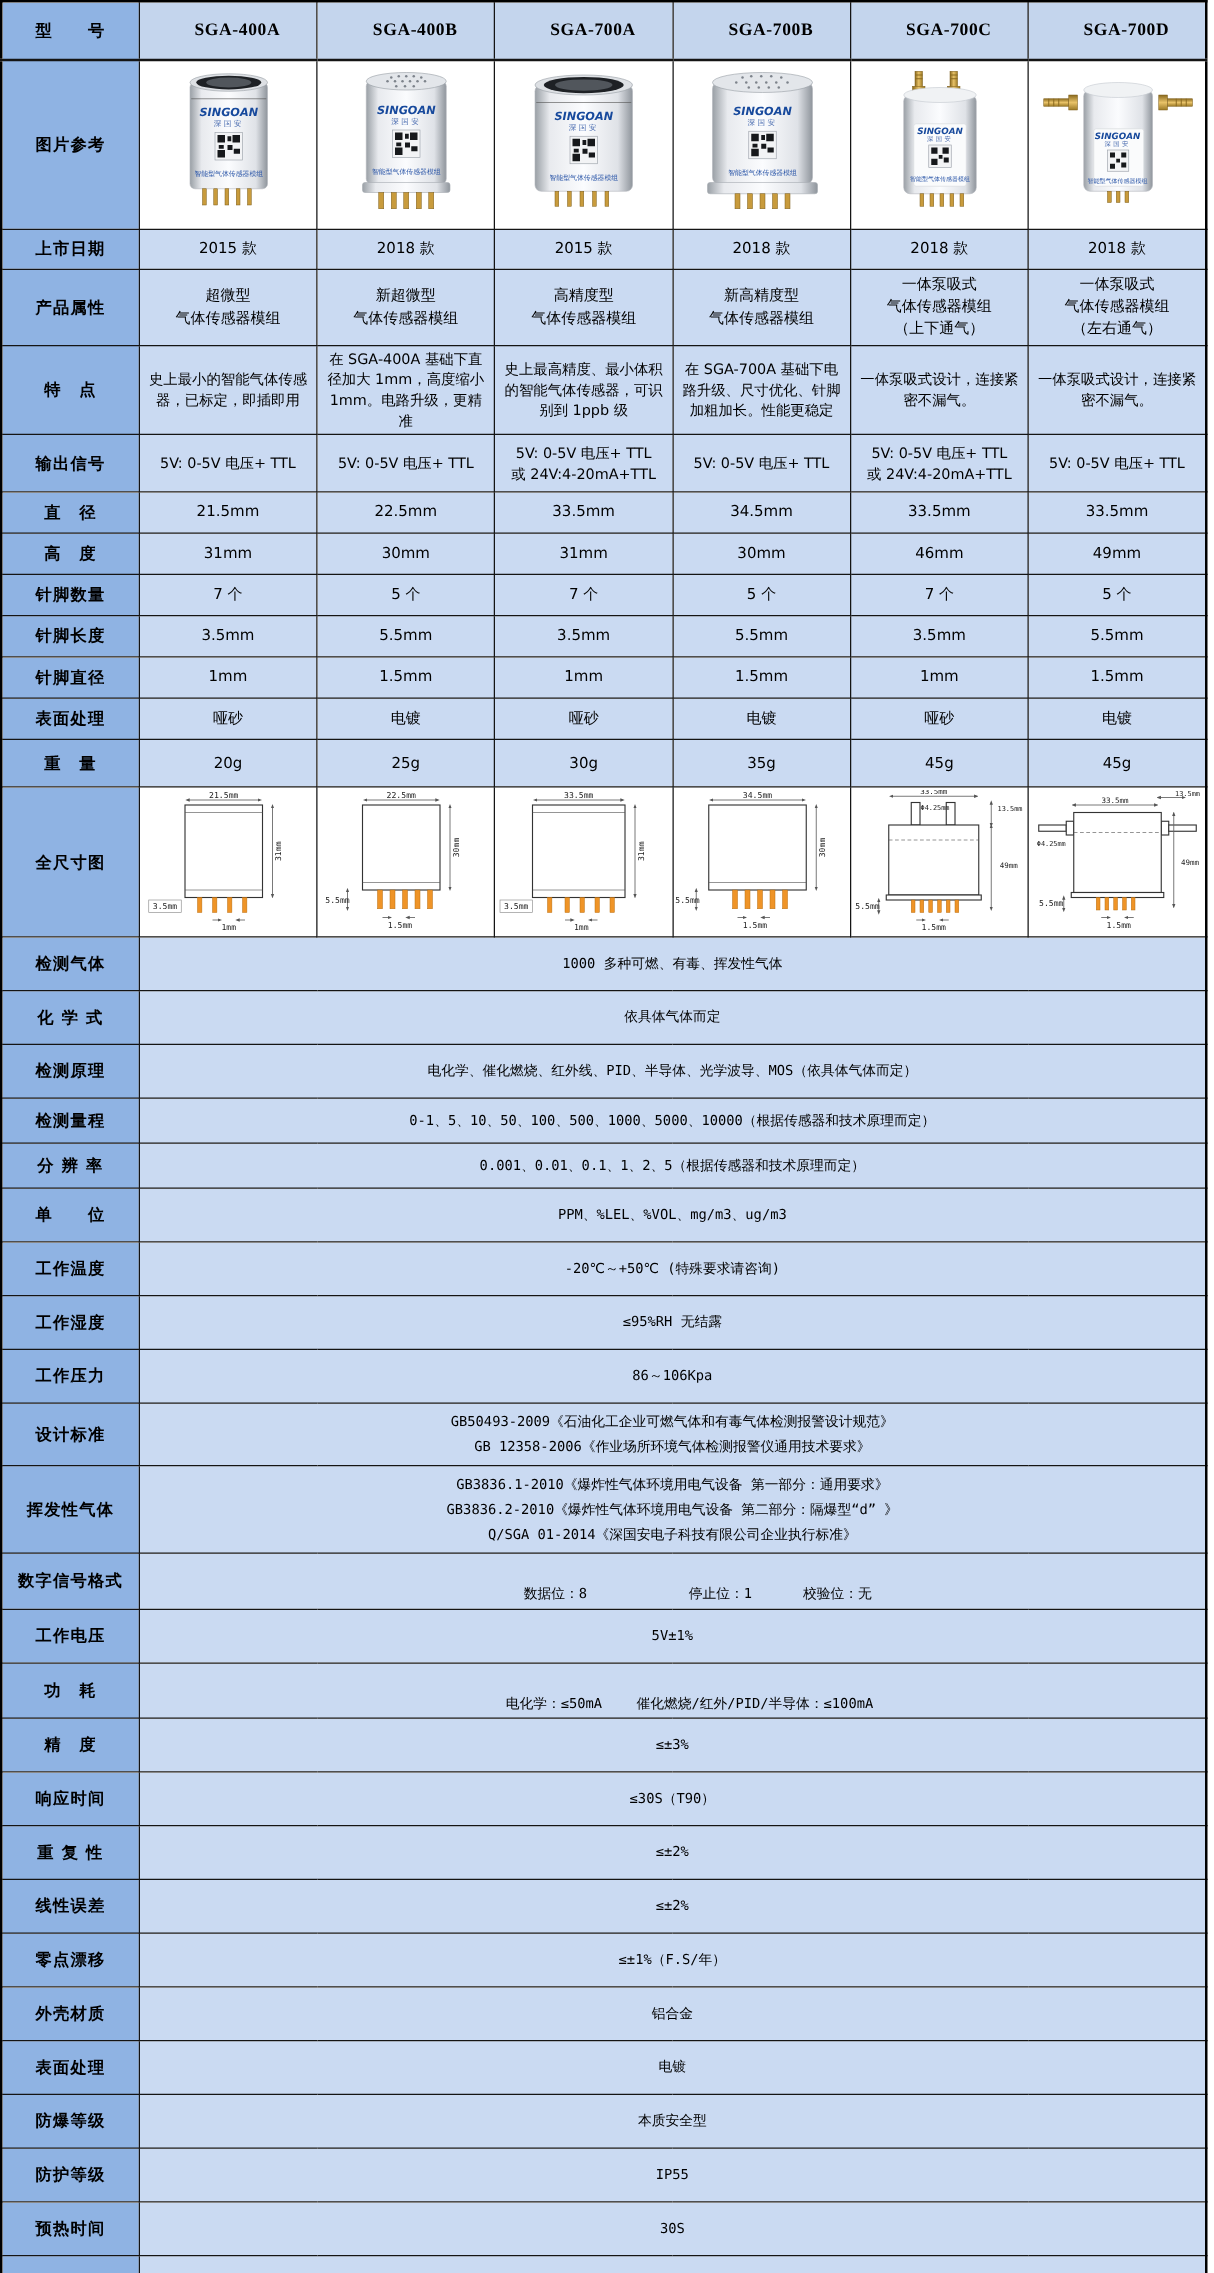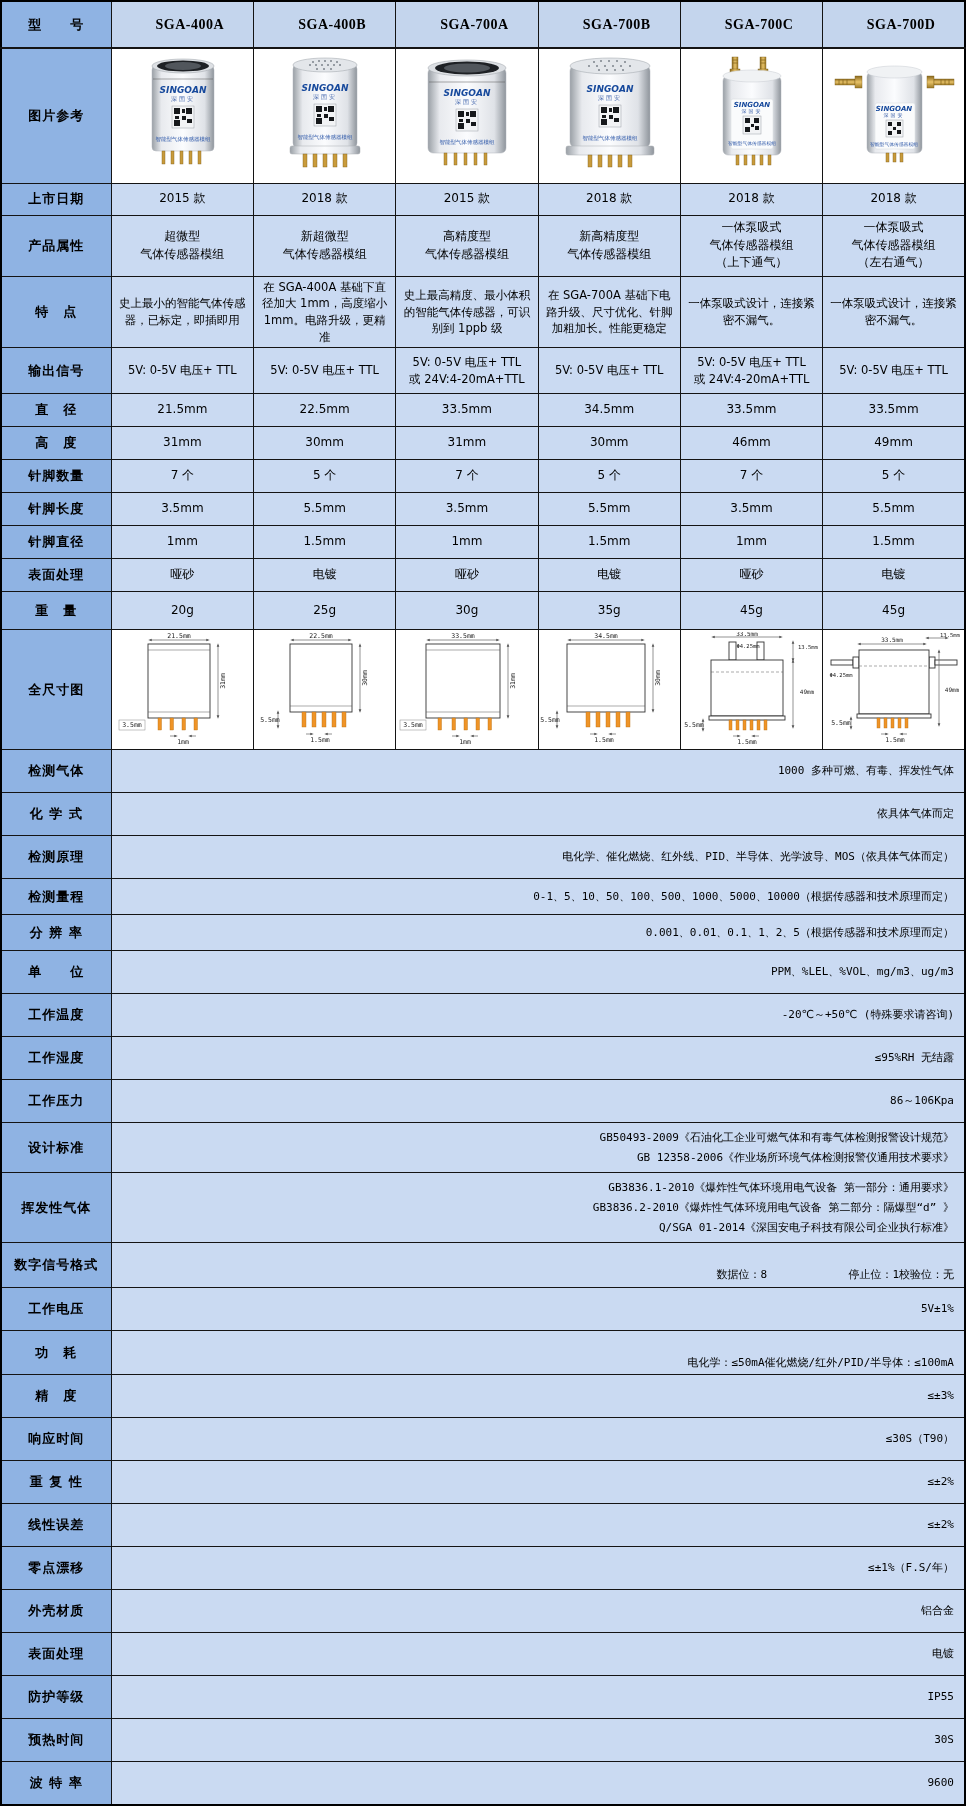--- a/index.html
+++ b/index.html
@@ -7,21 +7,21 @@
   table{border-collapse:collapse;table-layout:fixed;width:966px;border:2px solid #000;}
   td{border:1px solid #141414;overflow:hidden;vertical-align:middle;}
   col.c-label{width:110px;}
   col.c-data{width:142px;}
   .lbl{background:#8fb3e3;font-weight:bold;text-align:center;font-size:13px;letter-spacing:1px;padding:2px;}
   .mh{background:#c4d5ed;font-family:"Liberation Serif","DejaVu Serif",serif;font-weight:bold;
       font-size:14px;text-align:center;letter-spacing:.5px;padding-left:16px;}
   .val{background:#cadaf2;text-align:center;font-size:12px;white-space:pre-line;line-height:1.45;padding:2px 5px;}
   .feat{font-size:11.5px;}
   .photo,.diag{background:#fff;padding:0;text-align:center;}
-  .fullval{background:#cadaf2;text-align:right;font-size:11px;
+  .fullval{background:#cadaf2;text-align:center;font-size:11px;
       font-family:"DejaVu Sans Mono","DejaVu Sans",monospace;
       padding:2px 10px;white-space:pre-line;line-height:1.8;}
   .seg{display:inline-block;min-width:132px;}
   tr.r-model{height:47px;} tr.r-photo{height:135px;} tr.r-date{height:32px;}
   tr.r-attr{height:61px;} tr.r-feat{height:69px;} tr.r-sig{height:46px;margin-left:36px;}
   tr.r-s33{height:33px;padding-left:36px;} tr.r-weight{height:38px;} tr.r-diag{height:120px;}
   tr.r-f43{height:43px;margin-top:28px;} tr.r-f36{height:36px;} tr.r-design{height:50px;}
   tr.r-exec{height:70px;} tr.r-digit{height:40px;}
   tr.r-model td{border-bottom-width:2px;}
   svg.ph{width:142px;height:130px;display:block;margin:0 auto;}
@@ -688,20 +688,24 @@
 </tr>
 <tr class="r-f43">
   <td class="lbl">外壳材质</td>
   <td class="fullval" colspan="6">铝合金</td>
 </tr>
 <tr class="r-f43">
   <td class="lbl">表面处理</td>
   <td class="fullval" colspan="6">电镀</td>
 </tr>
 <tr class="r-f43">
+  <td class="lbl">防爆等级</td>
+  <td class="fullval" colspan="6">本质安全型</td>
+</tr>
+<tr class="r-f43">
   <td class="lbl">防护等级</td>
   <td class="fullval" colspan="6">IP55</td>
 </tr>
 <tr class="r-f43">
   <td class="lbl">预热时间</td>
   <td class="fullval" colspan="6">30S</td>
 </tr>
 <tr class="r-f43">
   <td class="lbl">波 特 率</td>
   <td class="fullval" colspan="6">9600</td>

